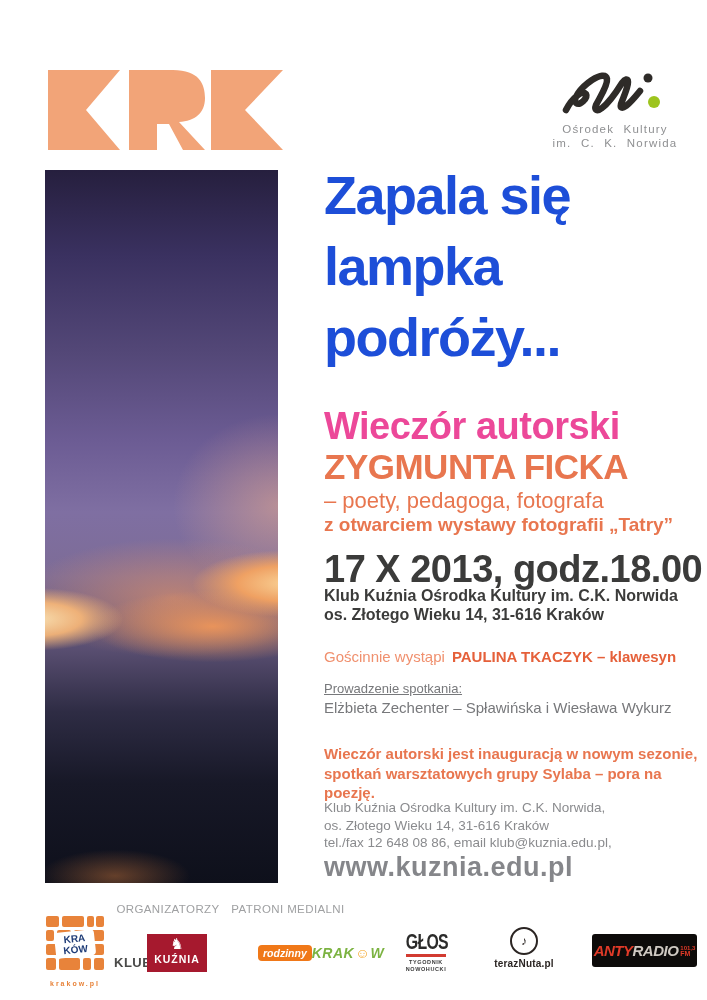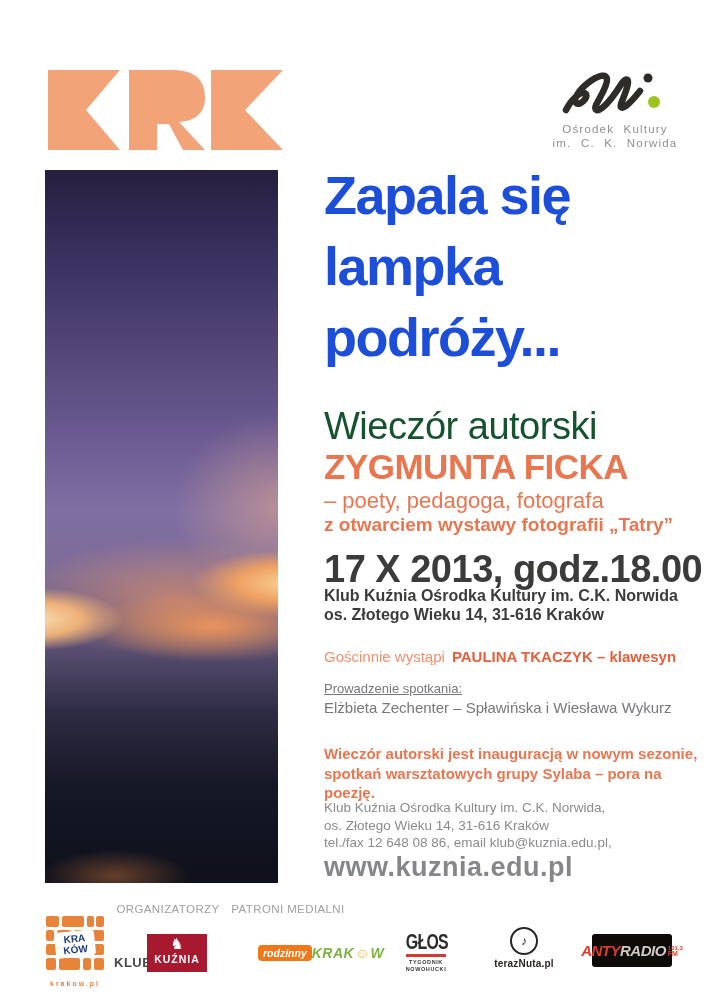--- a/index.html
+++ b/index.html
@@ -24,21 +24,21 @@
       radial-gradient(ellipse 170px 50px at 72% 64%, rgba(243,152,88,0.9) 0%, rgba(243,152,88,0) 72%),
       radial-gradient(ellipse 220px 85px at 55% 60%, rgba(235,150,100,0.6) 0%, rgba(235,150,100,0) 70%),
       radial-gradient(ellipse 150px 130px at 100% 47%, rgba(240,175,140,0.5) 0%, rgba(240,175,140,0) 70%),
       radial-gradient(ellipse 100px 35px at 30% 99%, rgba(205,120,60,0.45) 0%, rgba(205,120,60,0) 75%),
       linear-gradient(180deg, #261f3e 0%, #3a3160 12%, #544878 26%, #6c5c94 38%, #7f6fa2 48%, #7d6c96 57%, #5a4f72 67%, #2e2c44 76%, #171827 86%, #0e101b 100%);
   }
 
   
   .col{left:324px;}
   .title{top:160px; color:#1d4ed8; font-size:54px; font-weight:bold; letter-spacing:-1.5px; line-height:71px;}
-  .sub1{top:405px; color:#14532d; font-size:38px; font-weight:400; letter-spacing:-0.5px;text-align:center;}
+  .sub1{top:405px; color:#ec4899; font-size:38px; font-weight:700; letter-spacing:-0.5px;text-align:center;}
   .author{top:447px; color:#E8764F; font-size:35px; font-weight:bold; letter-spacing:-0.5px;}
   .roles{top:488px; color:#E8764F; font-size:22px;}
   .exhibition{top:514px; color:#E8764F; font-size:19px; font-weight:bold;}
   .datetime{top:548px; color:#3B3B3A; font-size:38px; font-weight:bold; letter-spacing:-0.5px;}
   .venue{top:587px; color:#3B3B3A; font-size:16px; font-weight:bold; line-height:18.5px;}
   .guest{top:648px; font-size:15px;}
   .guest .pre{color:#F0906E; font-weight:400; margin-right:7px;}
   .guest .who{color:#E5603A; font-weight:bold;}
   .hosts-label{top:681px; color:#77787B; font-size:13px;text-decoration:underline;}
   .hosts{top:699px; color:#77787B; font-size:15px;}
@@ -66,21 +66,21 @@
 
   .glos{left:398px; top:930px; width:56px; text-align:center;}
   .glos-name{font-size:22px; font-weight:900; color:#2B2B2A; letter-spacing:-1px; transform:scaleX(0.72); transform-origin:50% 50%; line-height:23px;}
   .glos-bar{width:40px; height:3px; background:#D23B31; margin:1px auto 2px auto;}
   .glos-sub{font-size:5.5px; font-weight:bold; color:#3A3A3A; letter-spacing:0.6px; line-height:7px;}
 
   .teraznuta{left:492px; top:927px; width:64px; text-align:center;}
   .tn-circle{width:24px; height:24px; border:2.5px solid #2B2523; border-radius:50%; margin:0 auto; line-height:24px; font-size:12px; color:#2B2523; font-weight:bold;}
   .tn-name{font-size:10px; font-weight:900; color:#2B2523; margin-top:3px; letter-spacing:0.2px;}
 
-  .antyradio{left:592px; top:934px; width:80px; height:33px; background:#0D0B0A; border-radius:3px;
+  .antyradio{left:592px; top:934px; width:105px; height:33px; background:#0D0B0A; border-radius:3px;
     display:flex; align-items:center; justify-content:center;}
   .ar-a{color:#E03A28; font-style:italic; font-weight:900; font-size:15px; letter-spacing:-0.5px;}
   .ar-b{color:#CFC9C2; font-style:italic; font-weight:900; font-size:15px; letter-spacing:-0.5px;}
   .ar-stack{display:flex; flex-direction:column; margin-left:2px; line-height:6px;}
   .ar-freq{color:#E03A28; font-size:6px; font-weight:bold;}
   .ar-fm{color:#E03A28; font-size:7px; font-weight:900;}
 </style>
 </head>
 <body>
 

